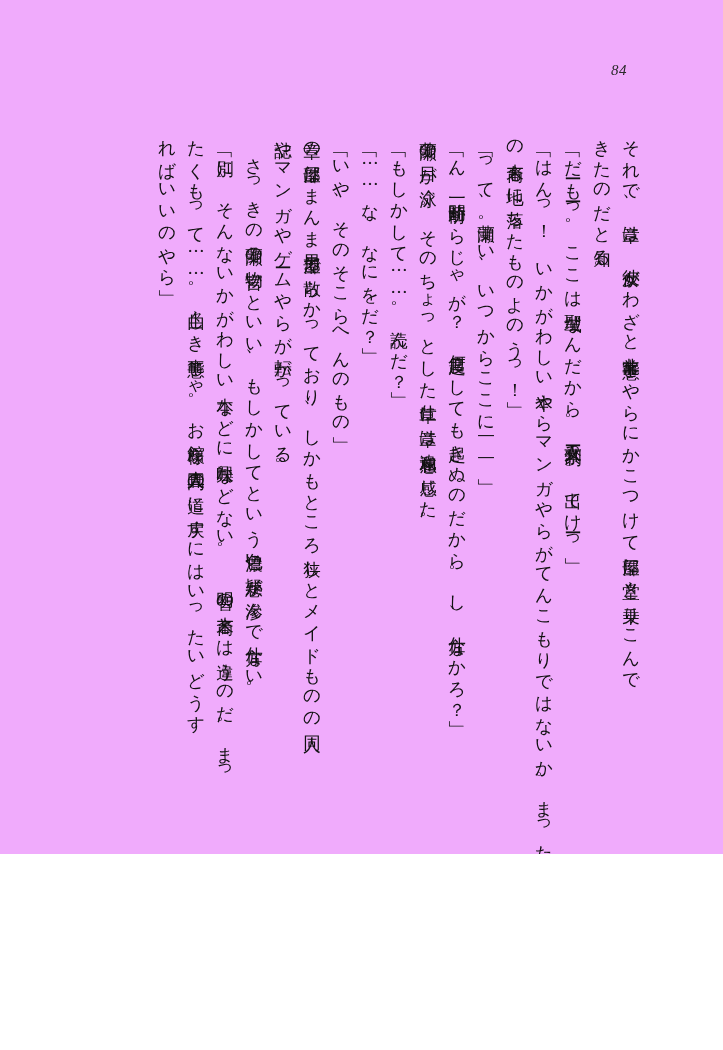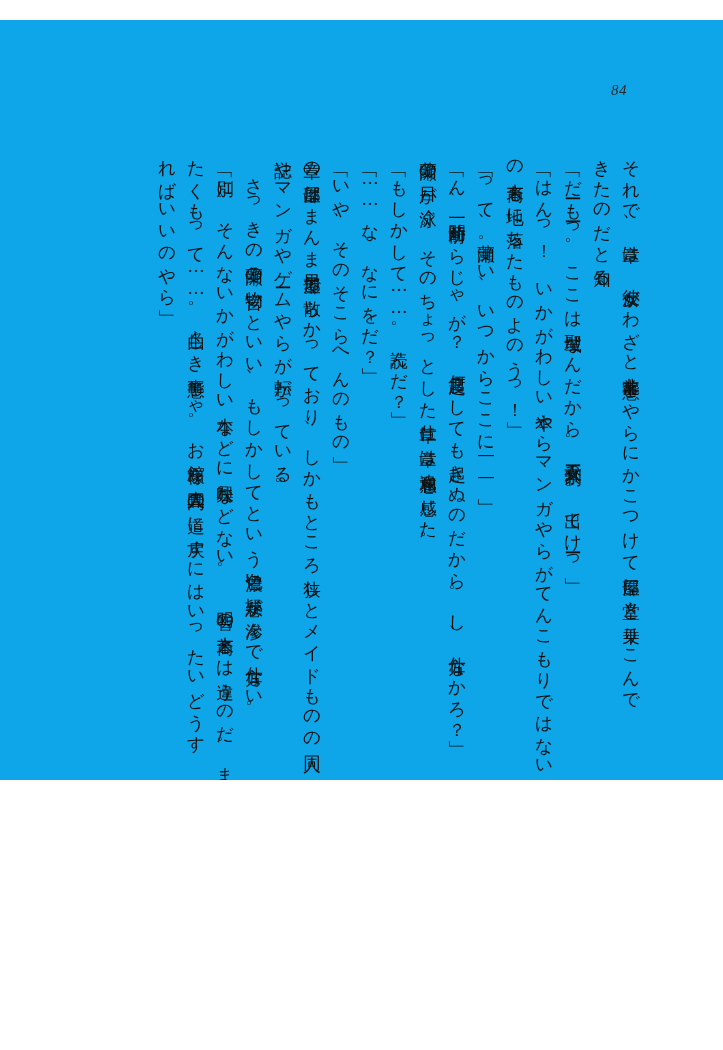--- a/index.html
+++ b/index.html
@@ -3,26 +3,25 @@
 <meta charset="utf-8">
 <style>
   html, body {
     margin: 0;
     padding: 0;
     background: #ffffff;
   }
   .page {
     position: relative;
     width: 723px;
-    height: 760px;
-    background: #0ea5e9;
+    height: 854px;
+    background: #f0abfc;
     overflow: hidden;
     font-family: "Liberation Serif", "DejaVu Serif", serif;
     color: #1a1a1a;
-    margin-top: 20px;
   }
   .page-number {
     position: absolute;
     top: 62px;
     right: 96px;
     font-size: 15px;
     font-style: italic;
     font-family: "Liberation Serif", serif;
     color: #2a2a2a;
     letter-spacing: 0.5px;

